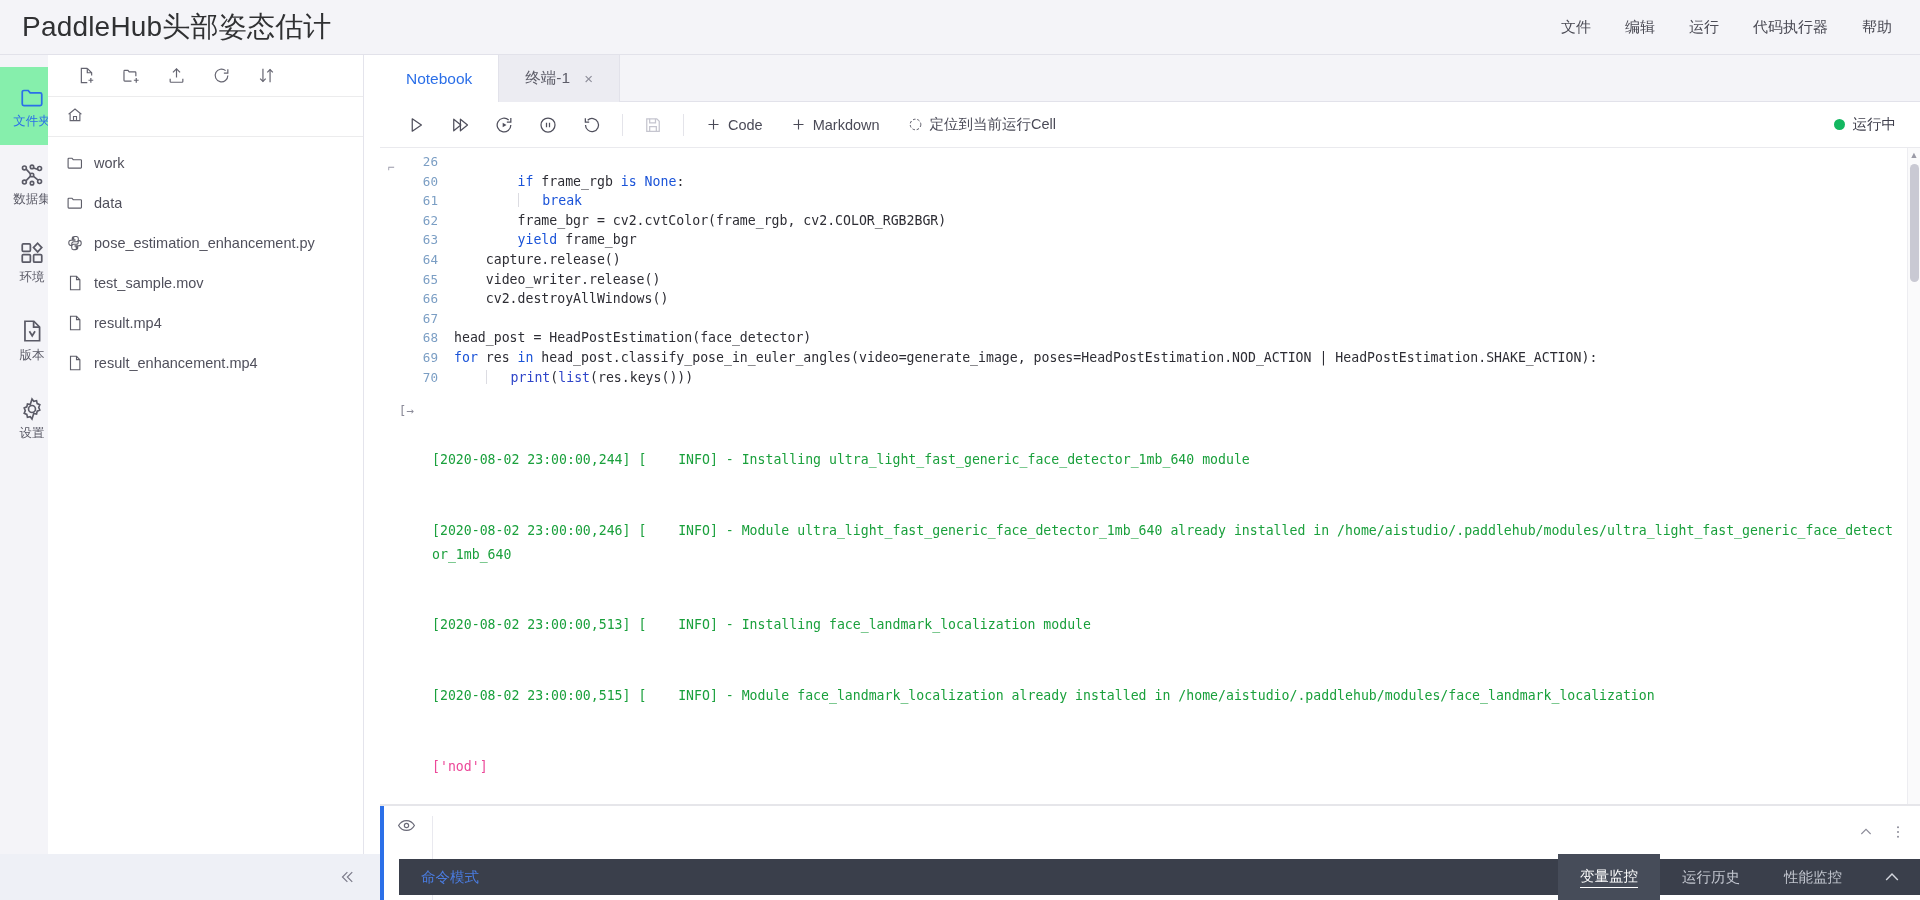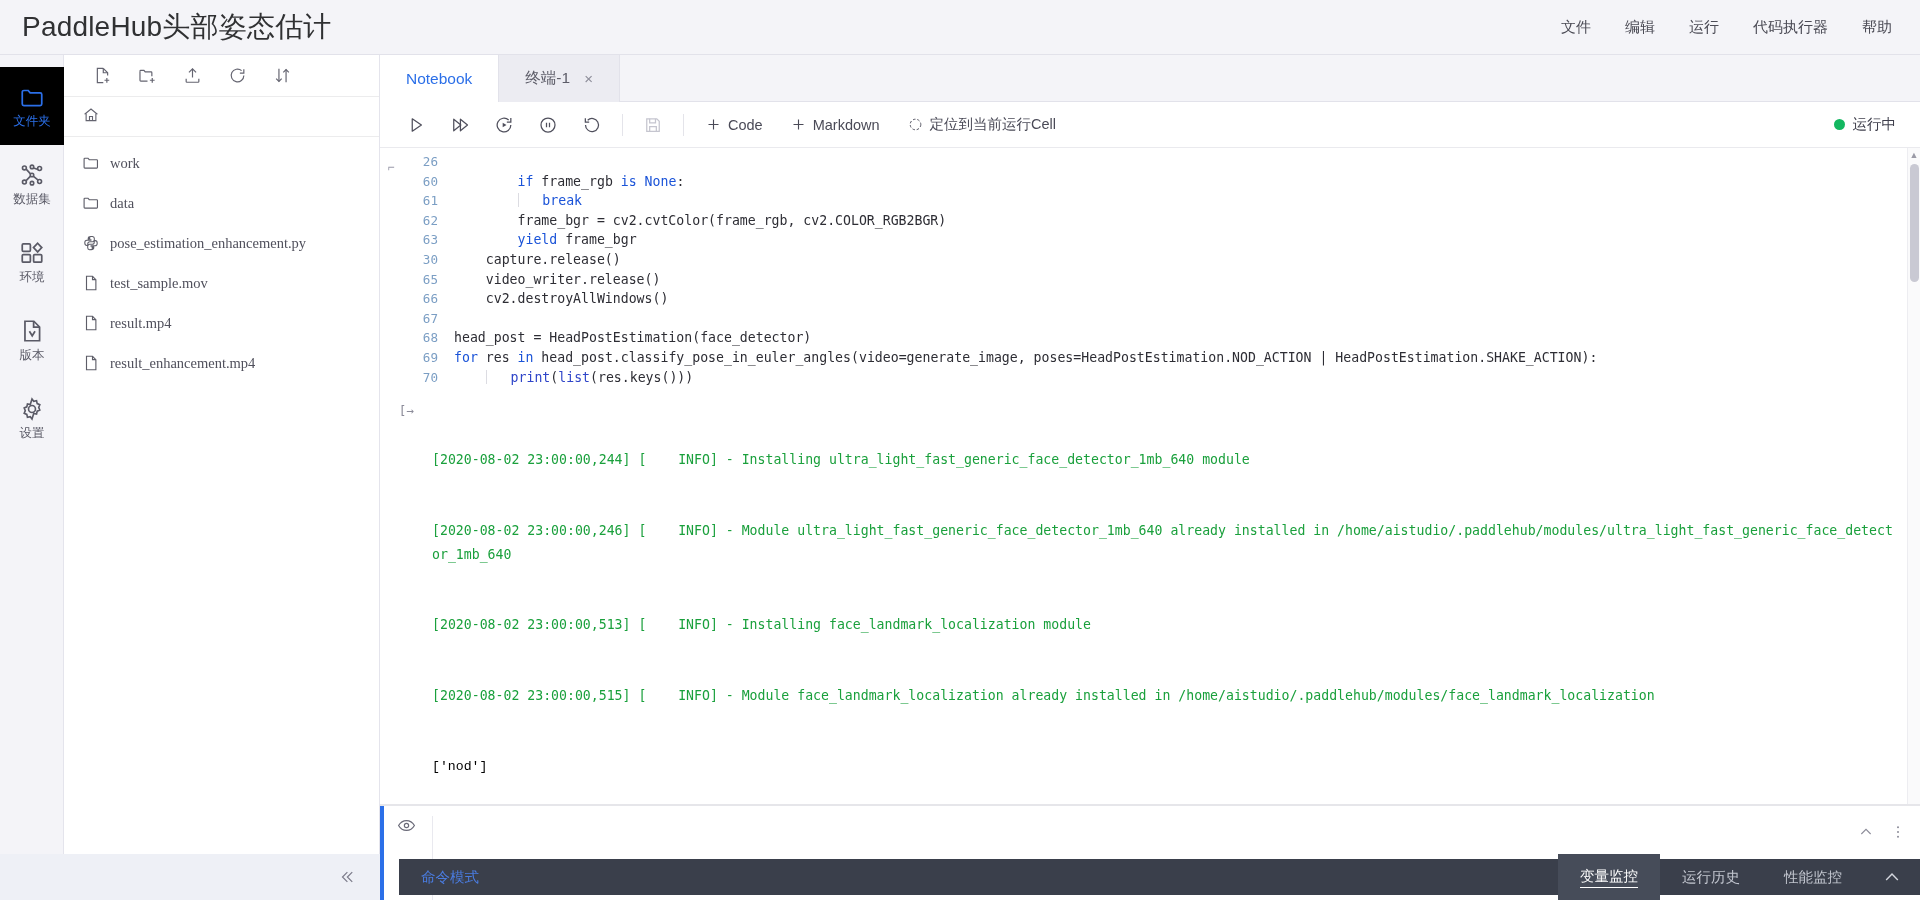--- a/index.html
+++ b/index.html
@@ -31,28 +31,28 @@
     position:absolute;left:0;top:55px;width:64px;height:845px;
     background:#f4f4f8;border-right:1px solid #e4e4ec;
     box-sizing:border-box;padding-top:12px;
   }
   .rail-item{
     width:64px;height:78px;display:flex;flex-direction:column;
     align-items:center;justify-content:center;cursor:pointer;gap:5px;
   }
   .rail-item .ri-ico{width:26px;height:26px;display:block;color:#5a5a66;}
   .rail-item .ri-lb{font-size:12.5px;color:#5a5a66;line-height:1;}
-  .rail-item.active{background:#000000;}
+  .rail-item.active{background:#86efac;}
   .rail-item.active .ri-ico{color:#2b6fe8;}
   .rail-item.active .ri-lb{color:#2b6fe8;}
 
   
   .filepanel{
-    position:absolute;left:64px;top:55px;width:316px;height:845px;
-    background:#fff;border-right:1px solid #e4e4ec;box-sizing:border-box;font-family:Liberation Serif, serif;
+    position:absolute;left:48px;top:55px;width:316px;height:845px;
+    background:#fff;border-right:1px solid #e4e4ec;box-sizing:border-box;
   }
   .fp-toolbar{
     height:42px;border-bottom:1px solid #ececed;display:flex;align-items:center;
     padding-left:16px;gap:0px;box-sizing:border-box;
   }
   .fp-btn{
     width:45px;height:34px;display:flex;align-items:center;justify-content:center;
     cursor:pointer;color:#646470;
   }
   .fp-btn svg{width:19px;height:19px;display:block;}
@@ -156,21 +156,21 @@
     width:52px;flex:0 0 52px;text-align:right;padding-right:18px;
     color:#8b8b99;font-family:"DejaVu Sans Mono",monospace;font-size:12.6px;
     box-sizing:border-box;padding-top:2px;
   }
   .outtext{
     flex:1;min-width:0;font-family:"DejaVu Sans Mono",monospace;
     font-size:13.2px;line-height:23.6px;white-space:pre-wrap;word-break:break-all;
     padding-right:24px;
   }
   .loggreen{color:#1aa03c;}
-  .logplain{color:#000000;font-family:Liberation Mono, monospace;}
+  .logplain{color:#ec4899;}
 
   
   .nbscroll{
     position:absolute;right:0;top:0;width:13px;height:100%;
     background:#fafafb;border-left:1px solid #ededf1;box-sizing:border-box;
   }
   .nbscroll .arrow{
     height:13px;display:flex;align-items:center;justify-content:center;
     color:#9a9aa6;font-size:9px;cursor:pointer;
   }
@@ -573,21 +573,21 @@
             <span class="lnum">62</span>
             <span class="ltext">        frame_bgr = cv2.cvtColor(frame_rgb, cv2.COLOR_RGB2BGR)</span>
           </div>
 
           <div class="codeline">
             <span class="lnum">63</span>
             <span class="ltext">        <span class="kw">yield</span> frame_bgr</span>
           </div>
 
           <div class="codeline">
-            <span class="lnum">30</span>
+            <span class="lnum">64</span>
             <span class="ltext">    capture.release()</span>
           </div>
 
           <div class="codeline">
             <span class="lnum">65</span>
             <span class="ltext">    video_writer.release()</span>
           </div>
 
           <div class="codeline">
             <span class="lnum">66</span>

